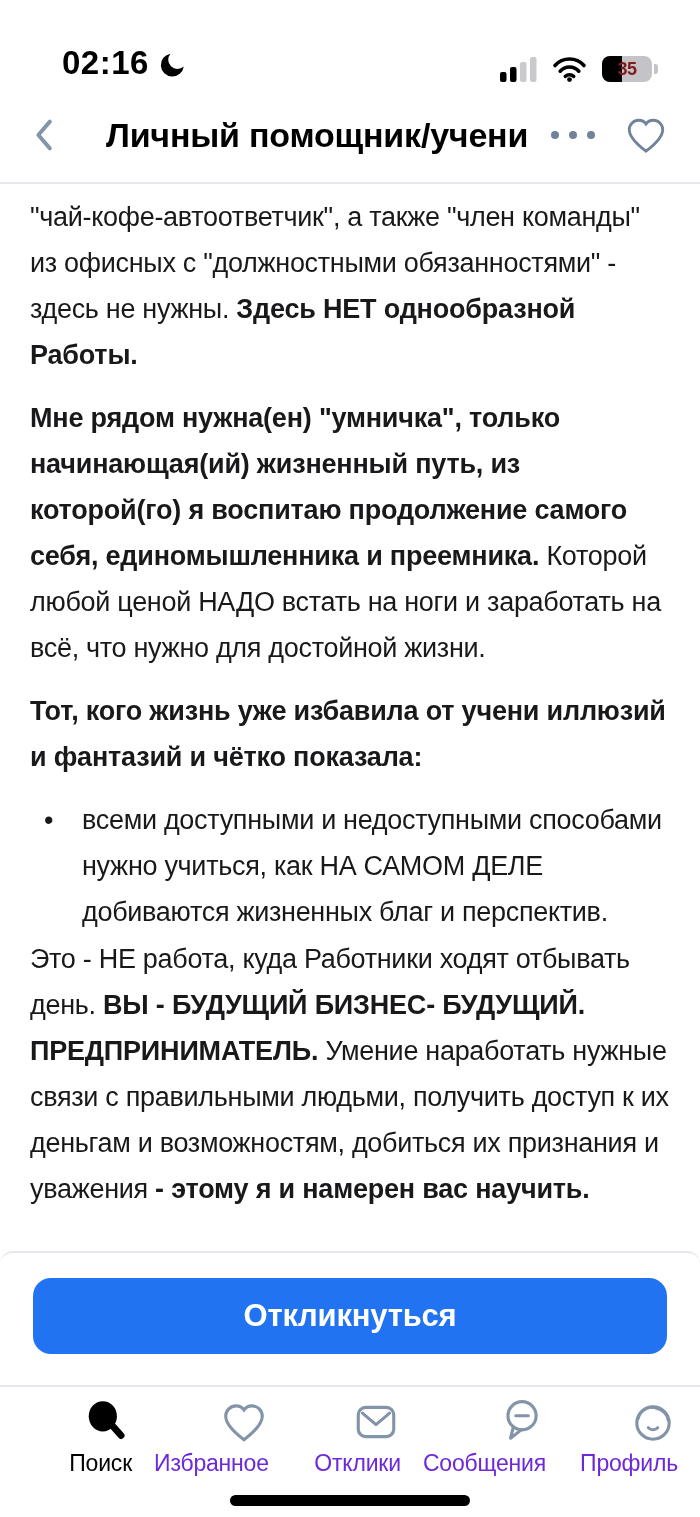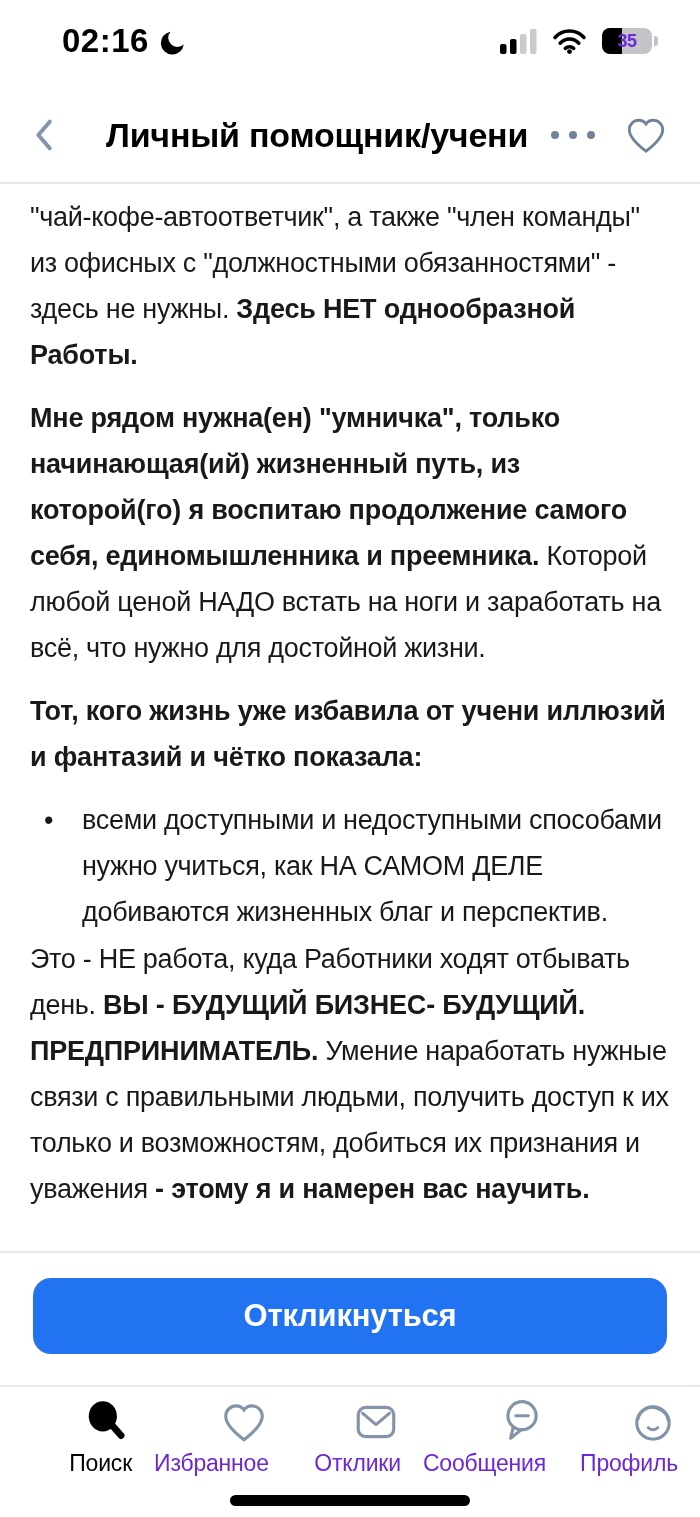--- a/index.html
+++ b/index.html
@@ -2,33 +2,33 @@
 <html><head>
 <meta charset="utf-8">
 <style>
   html,body{margin:0;padding:0;background:#fff;}
   .screen{
     position:relative;width:700px;height:1517px;overflow:hidden;background:#fff;
     font-family:"Liberation Sans","DejaVu Sans",sans-serif;color:#1b1b1d;
   }
   
   .status-bar{
-    height:88px;display:flex;align-items:center;justify-content:space-between;
+    height:88px;display:flex;align-items:flex-end;justify-content:space-between;
     padding:0 30px 6px 62px;box-sizing:border-box;
   }
   .status-left{display:flex;align-items:center;gap:9px;}
   .status-time{font-size:33px;font-weight:700;letter-spacing:.5px;color:#000;}
   .moon{width:30px;height:30px;display:block;margin-top:3px;}
   .status-right{display:flex;align-items:center;gap:15px;padding-right:12px;}
   .sig{width:37px;height:25px;display:block;}
   .wifi{width:35px;height:26px;display:block;}
   .battery{position:relative;width:50px;height:26px;border-radius:8px;background:#c3c3c8;overflow:hidden;}
   .battery-fill{position:absolute;left:0;top:0;bottom:0;width:40%;background:#000;}
   .battery-num{position:absolute;inset:0;display:flex;align-items:center;justify-content:center;
-    color:#6d28d9;font-size:18px;font-weight:700;letter-spacing:-.5px;}
+    color:#7f1d1d;font-size:18px;font-weight:700;letter-spacing:-.5px;}
   .battery-nub{width:4px;height:10px;background:#c3c3c8;border-radius:0 3px 3px 0;margin-left:2px;}
   .battery-wrap{display:flex;align-items:center;}
   
   .app-header{
     height:94px;display:flex;align-items:center;padding:0 30px;box-sizing:border-box;gap:14px;
   }
   .back-btn{width:40px;height:40px;display:flex;align-items:center;justify-content:flex-start;flex:0 0 auto;
     background:none;border:none;padding:0;cursor:pointer;}
   .back-btn svg{width:30px;height:34px;}
   .page-title{
@@ -47,21 +47,21 @@
   .content p{margin:0 0 17px 0;}
   .content b{font-weight:700;letter-spacing:-.2px;}
   .content ul{margin:0 0 1px 0;padding:0 0 0 48px;list-style:none;}
   .content li{position:relative;padding-left:4px;}
   .content li::before{
     content:"•";position:absolute;left:-34px;top:0;font-size:27px;color:#19191b;
   }
   
   .apply-section{
     position:absolute;left:0;right:0;top:1251px;height:134px;box-sizing:border-box;
-    border-top:2px solid #e6e8ee;padding:25px 33px 0;background:#fff;
+    border-top:2px solid #e6e8ee;padding:25px 33px 0;background:#fff;border-radius:13px;
   }
   .apply-button{
     width:100%;height:76px;border:none;border-radius:18px;background:#2173f2;
     color:#fff;font-family:inherit;font-size:31px;font-weight:600;letter-spacing:-.2px;cursor:pointer;
   }
   
   .tabbar{
     position:absolute;left:0;right:0;top:1385px;bottom:0;box-sizing:border-box;
     border-top:2px solid #e6e8ee;background:#fff;
     display:flex;justify-content:space-between;padding:10px 22px 0;
@@ -138,21 +138,21 @@
 
   <div class="hairline"></div>
 
   <div class="content">
     <p><span>"чай-кофе-автоответчик", а также "член команды" из офисных с "должностными обязанностями" - здесь не нужны. </span><b>Здесь НЕТ однообразной Работы.</b></p>
     <p><b>Мне рядом нужна(ен) "умничка", только начинающая(ий) жизненный путь, из которой(го) я воспитаю продолжение самого себя, единомышленника и преемника.</b><span> Которой любой ценой НАДО встать на ноги и заработать на всё, что нужно для достойной жизни.</span></p>
     <p><b>Тот, кого жизнь уже избавила от учени иллюзий и фантазий и чётко показала:</b></p>
     <ul>
       <li>всеми доступными и недоступными способами нужно учиться, как НА САМОМ ДЕЛЕ добиваются жизненных благ и перспектив.</li>
     </ul>
-    <p><span>Это - НЕ работа, куда Работники ходят отбывать день. </span><b>ВЫ - БУДУЩИЙ БИЗНЕС- БУДУЩИЙ. ПРЕДПРИНИМАТЕЛЬ.</b><span> Умение наработать нужные связи с правильными людьми, получить доступ к их только и возможностям, добиться их признания и уважения </span><b>- этому я и намерен вас научить.</b></p>
+    <p><span>Это - НЕ работа, куда Работники ходят отбывать день. </span><b>ВЫ - БУДУЩИЙ БИЗНЕС- БУДУЩИЙ. ПРЕДПРИНИМАТЕЛЬ.</b><span> Умение наработать нужные связи с правильными людьми, получить доступ к их деньгам и возможностям, добиться их признания и уважения </span><b>- этому я и намерен вас научить.</b></p>
   </div>
 
   <div class="apply-section">
     <button class="apply-button">Откликнуться</button>
   </div>
 
   <div class="tabbar">
 
     <button class="tab active">
       <span class="tab-icon">

